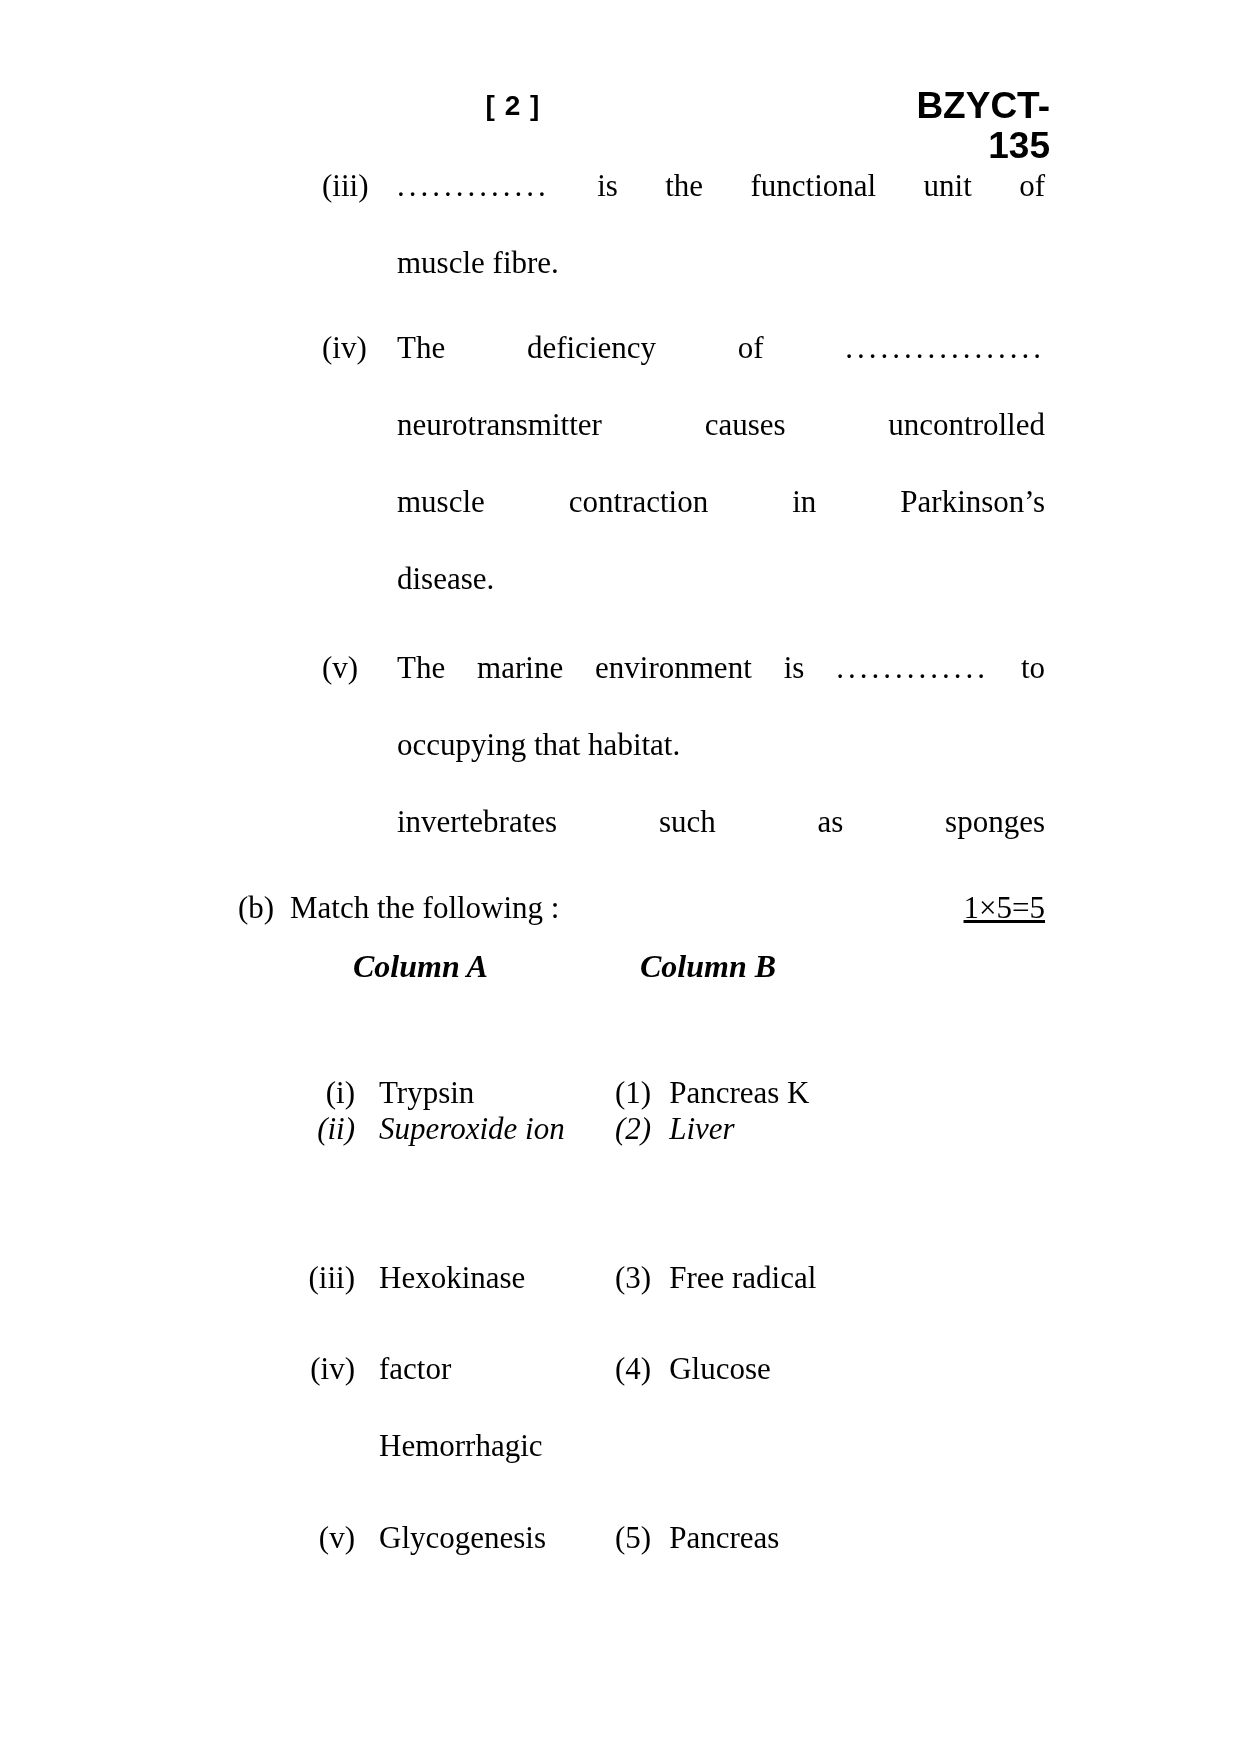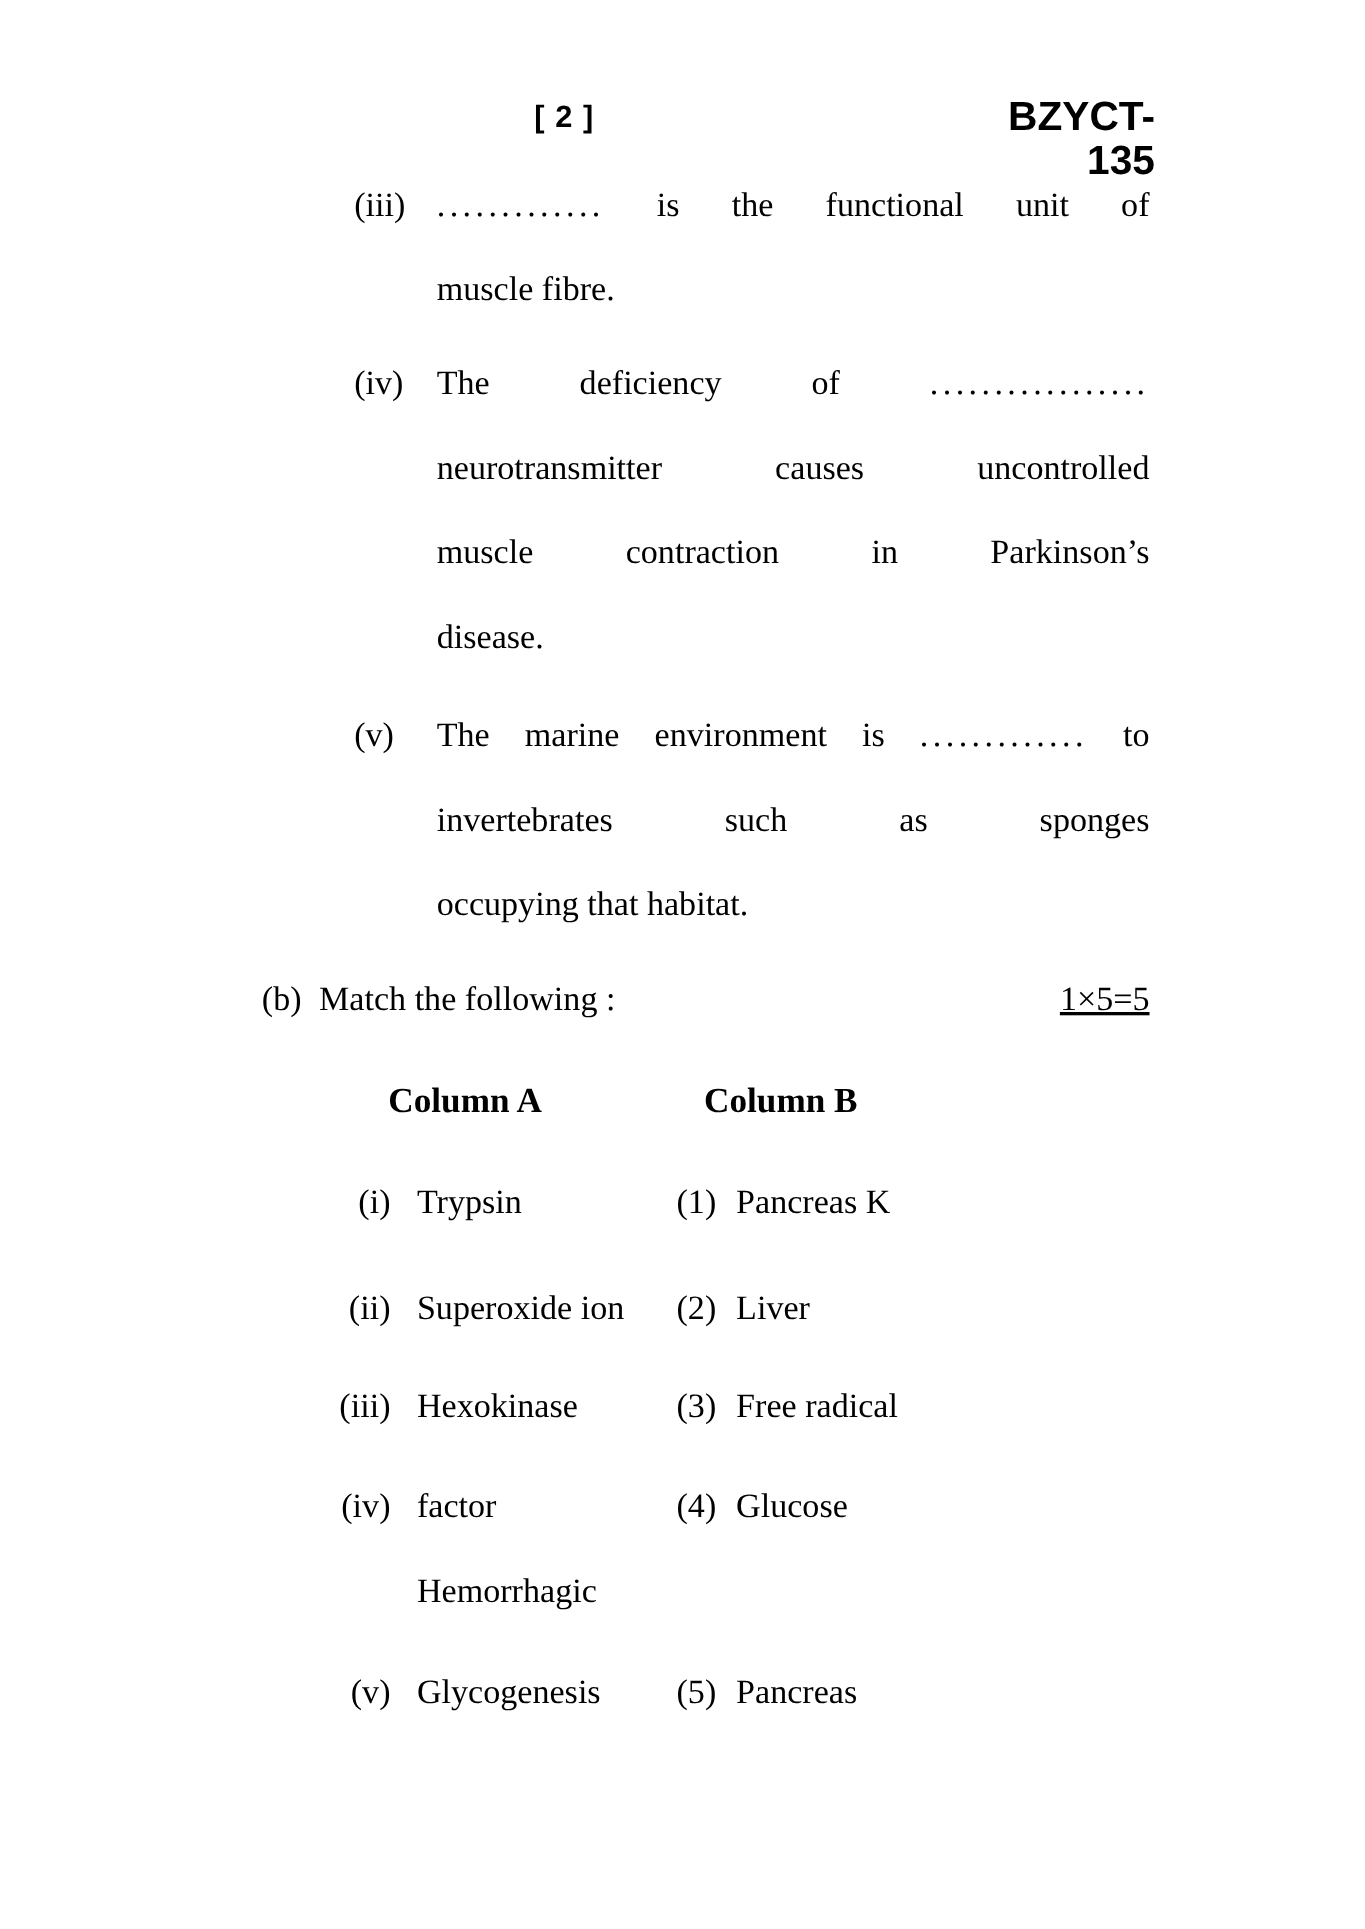--- a/index.html
+++ b/index.html
@@ -41,22 +41,22 @@
   
   .part-b{
     position:absolute;top:869px;left:238px;width:807px;
     display:flex;line-height:77px;
   }
   .part-b .blabel{flex:0 0 52px;}
   .part-b .btitle{flex:1;}
   .part-b .bmarks{flex:0 0 auto;text-align:right;text-decoration:underline;}
   
   .col-hdr{
-    position:absolute;top:962px;line-height:77px;
-    font-weight:bold;font-size:32px;
+    position:absolute;top:928px;line-height:77px;
+    font-weight:bold;font-size:32px;font-style:italic;
   }
   .col-hdr.a{left:353px;}
   .col-hdr.b{left:640px;}
   .match-row{
     position:absolute;left:300px;width:750px;
     display:flex;align-items:flex-start;
   }
   .match-row .ma-label{flex:0 0 55px;text-align:right;line-height:77px;}
   .match-row .ma-text{flex:0 0 236px;margin-left:24px;line-height:77px;}
   .match-row .mb-label{flex:0 0 32px;text-align:right;line-height:77px;}
@@ -95,42 +95,42 @@
   </div>
 
   <div class="fill-item" style="top:629px;">
     <div class="ilabel">(v)</div>
     <div class="icontent">
       <div class="line justify">
         <span>The marine environment is</span>
         <span class="dots">.............</span>
         <span>to</span>
       </div>
+      <div class="line">occupying that habitat.</div>
       <div class="line justify">invertebrates such as sponges</div>
-      <div class="line">occupying that habitat.</div>
     </div>
   </div>
 
   <div class="part-b">
     <div class="blabel">(b)</div>
     <div class="btitle">Match the following :</div>
     <div class="bmarks">1×5=5</div>
   </div>
 
   <div class="col-hdr a">Column A</div>
   <div class="col-hdr b">Column B</div>
 
   <div class="match-row" style="top:1054px;">
     <div class="ma-label">(i)</div>
     <div class="ma-text">Trypsin</div>
     <div class="mb-label">(1)</div>
     <div class="mb-text">Pancreas K</div>
   </div>
 
-  <div class="match-row" style="top:1150px;">
+  <div class="match-row" style="top:1090px;font-style:italic;">
     <div class="ma-label">(ii)</div>
     <div class="ma-text">Superoxide ion</div>
     <div class="mb-label">(2)</div>
     <div class="mb-text">Liver</div>
   </div>
 
   <div class="match-row" style="top:1239px;">
     <div class="ma-label">(iii)</div>
     <div class="ma-text">Hexokinase</div>
     <div class="mb-label">(3)</div>

